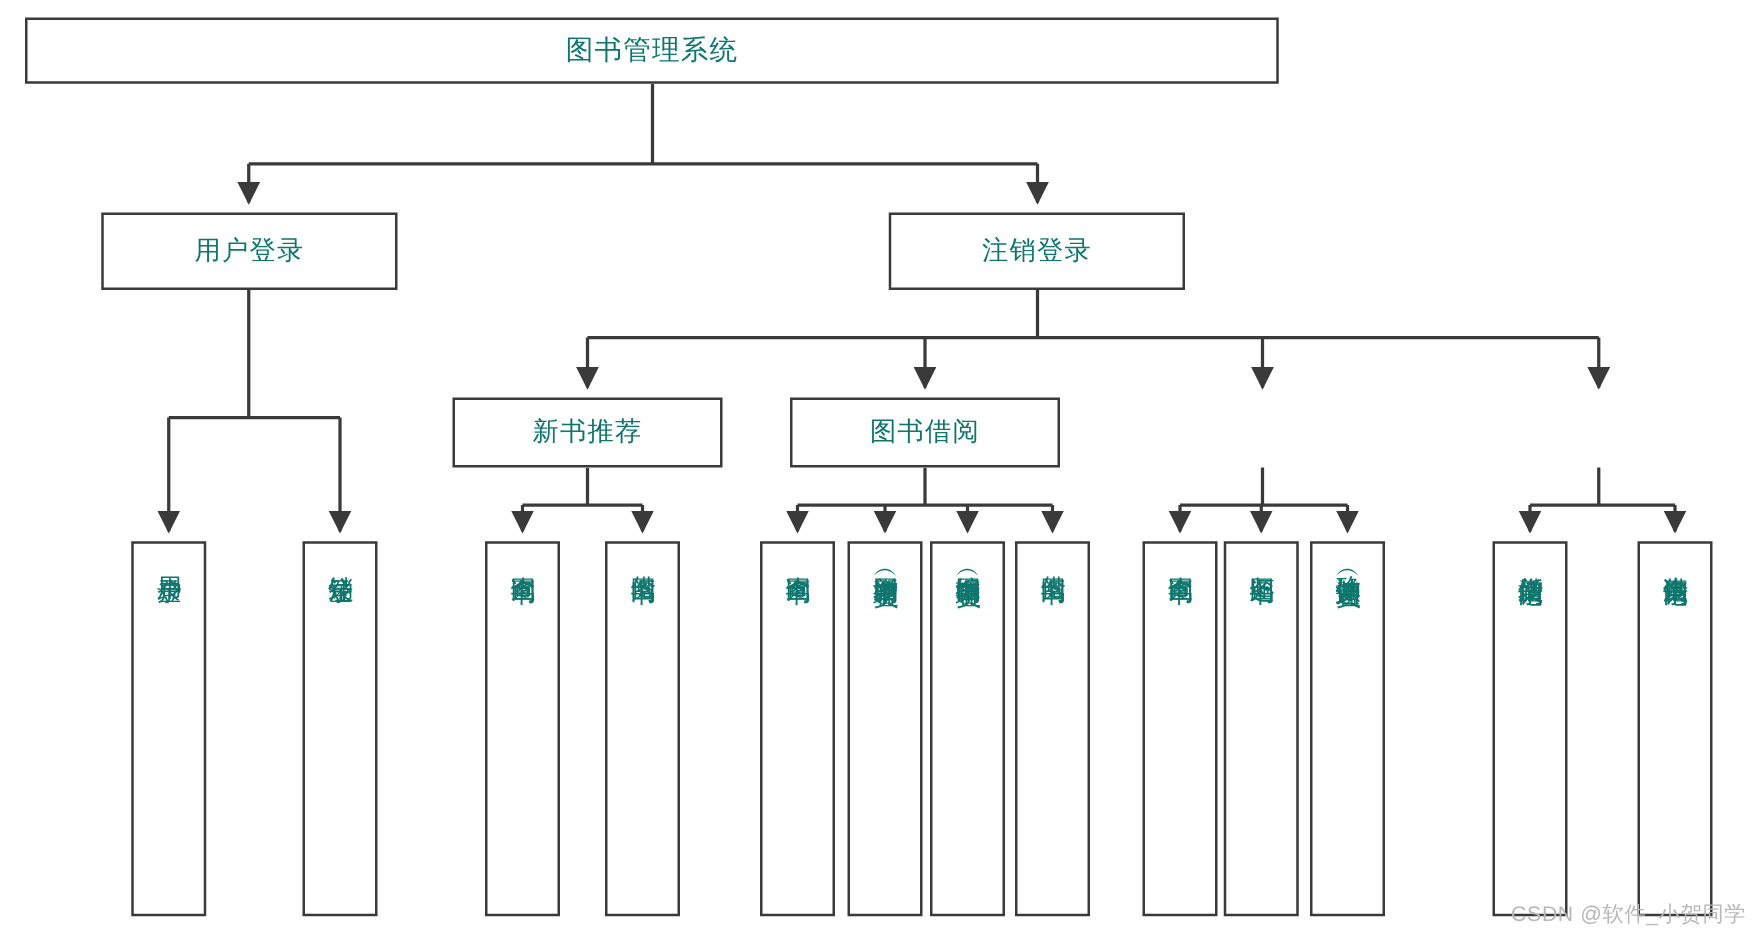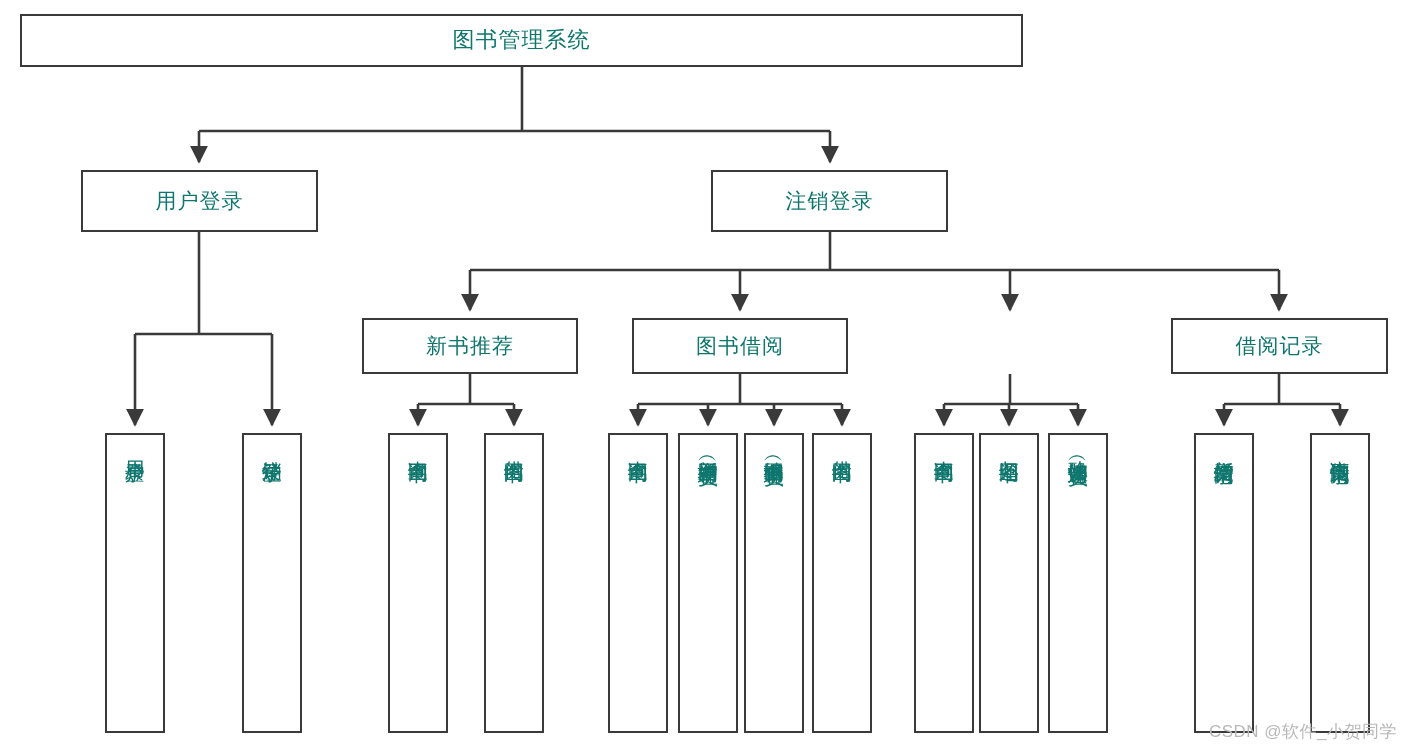--- a/index.html
+++ b/index.html
@@ -143,23 +143,20 @@
 
   <div class="node horiz" style="left:632px; top:318px; width:216px; height:56px;">
     <span>图书借阅</span>
   </div>
 
   <div class="node horiz" style="left:362px; top:318px; width:216px; height:56px;">
     <span>新书推荐</span>
   </div>
 
 
-  <div class="node horiz" style="left:1171px; top:318px; width:217px; height:56px;">
-    <span>借阅记录</span>
-  </div>
 
   <div class="node leaf" style="left:105px; top:433px; width:60px; height:300px;">
     <span class="vtext">用户登录</span>
   </div>
 
   <div class="node leaf" style="left:242px; top:433px; width:60px; height:300px;">
     <span class="vtext">注销登录</span>
   </div>
 
   <div class="node leaf" style="left:388px; top:433px; width:60px; height:300px;">

